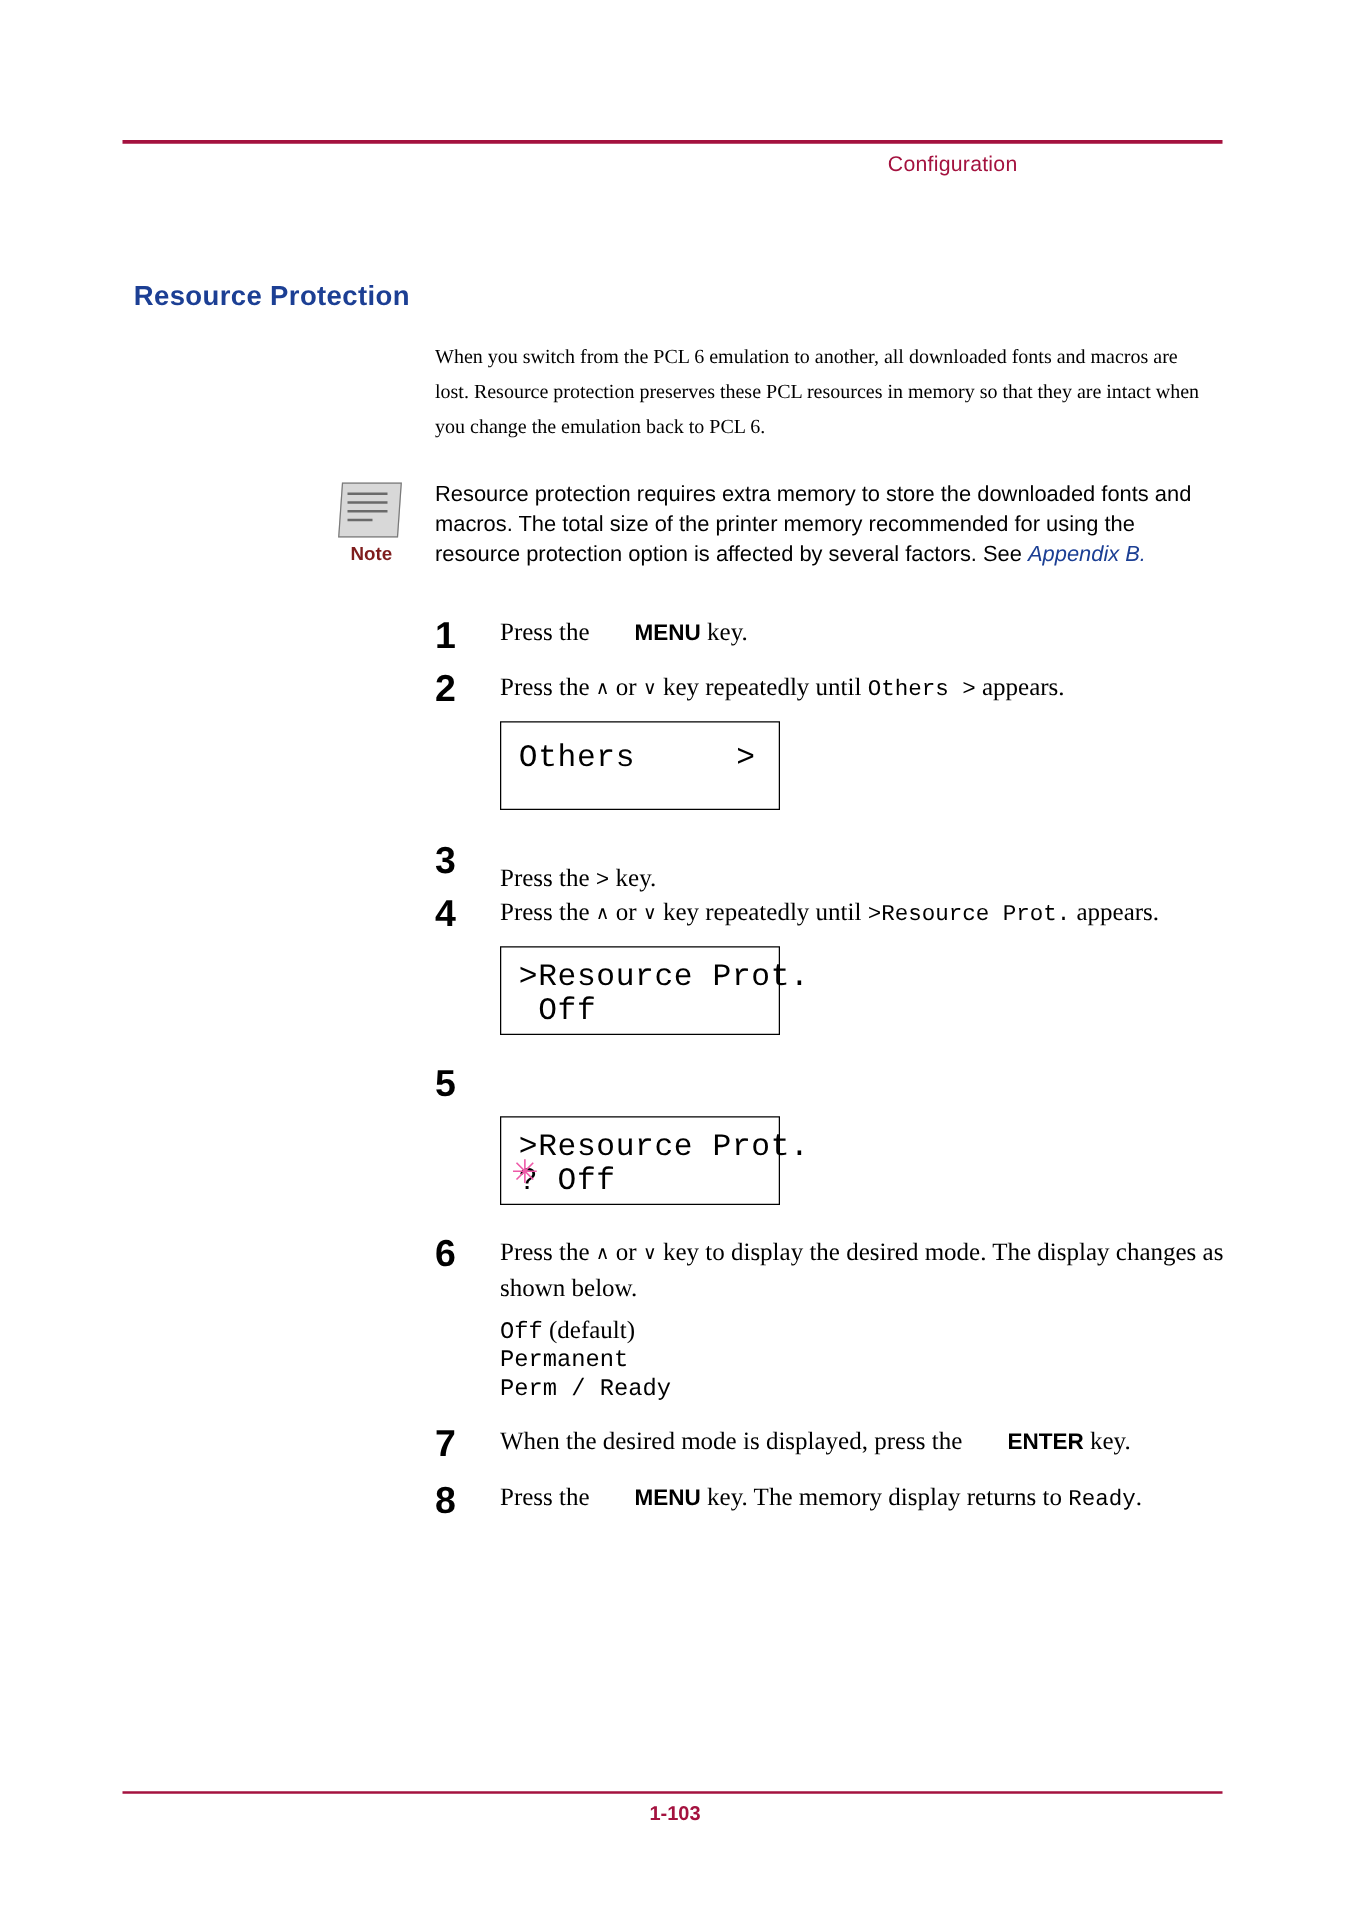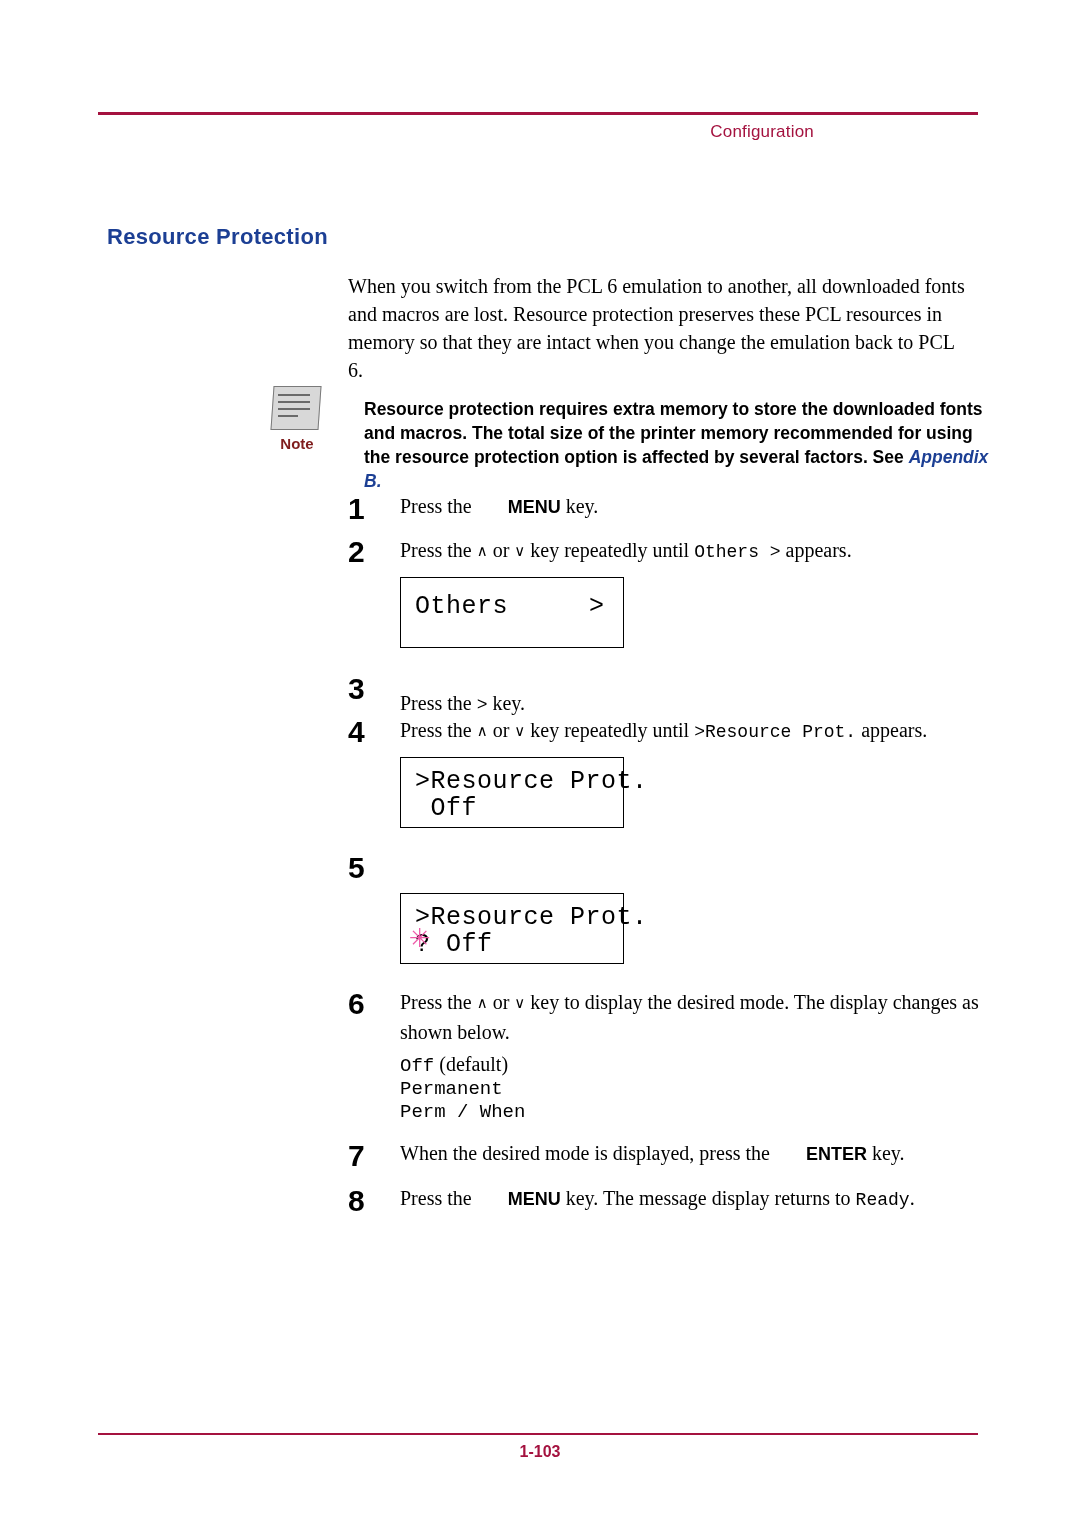--- a/index.html
+++ b/index.html
@@ -74,21 +74,21 @@
     color: #1c3f94;
     letter-spacing: 0.3px;
   }
 
   
   .intro {
     position: absolute;
     left: 348px;
     top: 272px;
     width: 620px;
-    font-size: 20px;
+    font-size: 16px;
     line-height: 28px;
     text-align: left;
   }
 
   
   .note-icon {
     position: absolute;
     left: 268px;
     top: 386px;
     width: 56px;
@@ -121,27 +121,26 @@
     width: 62px;
     text-align: center;
     font-family: "Liberation Sans", sans-serif;
     font-size: 15px;
     font-weight: bold;
     color: #7f1d1d;
   }
   .note-text {
     position: absolute;
     left: 348px;
-    top: 397px;
+    top: 383px;
     width: 630px;
     font-family: "Liberation Sans", sans-serif;
     font-size: 17.5px;
-    font-weight: bold;
+    font-weight: normal;
     line-height: 24px;
-    margin-left: 16px;
   }
   .note-ref {
     color: #1c3f94;
     font-style: italic;
   }
 
   
   .step-num {
     position: absolute;
     font-family: "Liberation Sans", sans-serif;
@@ -264,25 +263,25 @@
     <div class="row" style="top:36px;">? Off</div>
     <div class="blink" style="left:8px; top:31px;">✳</div>
   </div>
 
   <div class="step-num" style="left:348px; top:987px;">6</div>
   <div class="step-text" style="top:988px;"><span>Press the </span><span class="arrowkey">∧</span><span> or </span><span class="arrowkey">∨</span><span> key to display the desired mode. The display changes as shown below.</span></div>
 
   <div class="optlist" style="top:1053px;">
     <div><span>Off</span><span class="dflt"> </span><span class="dflt">(default)</span></div>
     <div>Permanent</div>
-    <div>Perm / When</div>
+    <div>Perm / Ready</div>
   </div>
 
   <div class="step-num" style="left:348px; top:1139px;">7</div>
   <div class="step-text" style="top:1139px;"><span>When the desired mode is displayed, press the </span><span class="kbd">ENTER</span><span> key.</span></div>
 
   <div class="step-num" style="left:348px; top:1184px;">8</div>
-  <div class="step-text" style="top:1184px;"><span>Press the </span><span class="kbd">MENU</span><span> key. The message display returns to </span><span class="mono">Ready</span><span>.</span></div>
+  <div class="step-text" style="top:1184px;"><span>Press the </span><span class="kbd">MENU</span><span> key. The memory display returns to </span><span class="mono">Ready</span><span>.</span></div>
 
   <div class="footer-rule"></div>
   <div class="footer-page">1-103</div>
 
 </div>
 
 </body></html>

